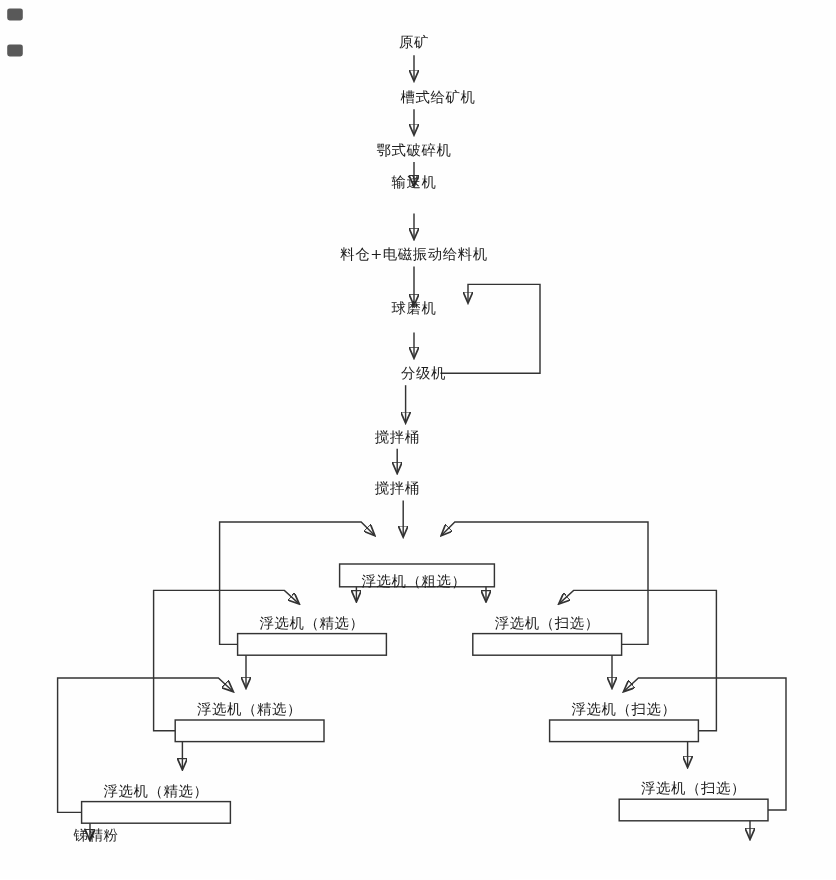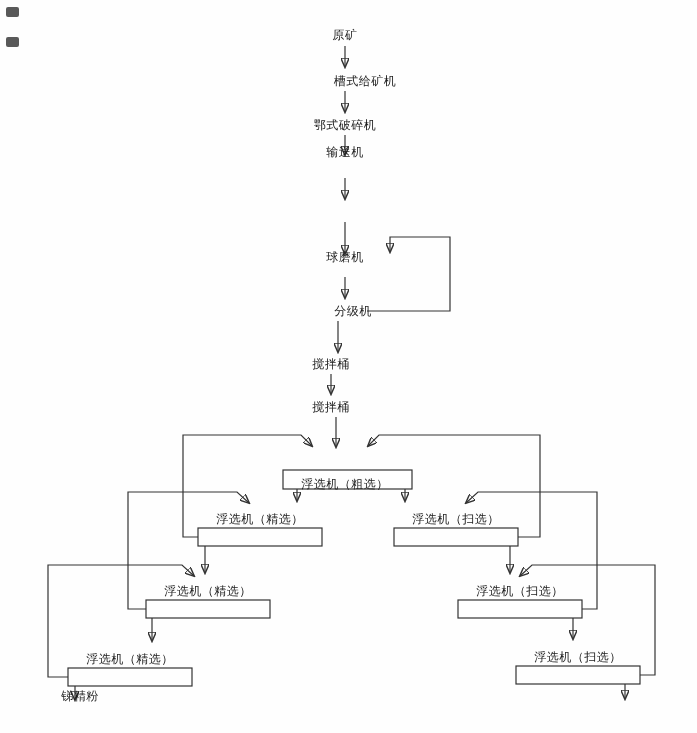--- a/index.html
+++ b/index.html
@@ -91,20 +91,21 @@
     <path d="M573 618 V639" marker-end="url(#arw)"></path>
     <path d="M640 675 H655 V565 H532 L520 576" marker-end="url(#arw)"></path>
     <rect x="516" y="666" width="124" height="18"></rect>
     <path d="M625 684 V699" marker-end="url(#arw)"></path>
   </svg>
 
   <div class="node" style="left:345px;top:27px">原矿</div>
   <div class="node" style="left:365px;top:73px">槽式给矿机</div>
   <div class="node" style="left:345px;top:117px">鄂式破碎机</div>
   <div class="node" style="left:345px;top:144px">输送机</div>
+  <div class="node" style="left:345px;top:204px">料仓+电磁振动给料机</div>
   <div class="node" style="left:345px;top:249px">球磨机</div>
   <div class="node" style="left:353px;top:303px">分级机</div>
   <div class="node" style="left:331px;top:356px">搅拌桶</div>
   <div class="node" style="left:331px;top:399px">搅拌桶</div>
   <div class="node" style="left:345px;top:476px">浮选机（粗选）</div>
   <div class="node" style="left:260px;top:511px">浮选机（精选）</div>
   <div class="node" style="left:456px;top:511px">浮选机（扫选）</div>
   <div class="node" style="left:208px;top:583px">浮选机（精选）</div>
   <div class="node" style="left:520px;top:583px">浮选机（扫选）</div>
   <div class="node" style="left:130px;top:651px">浮选机（精选）</div>

